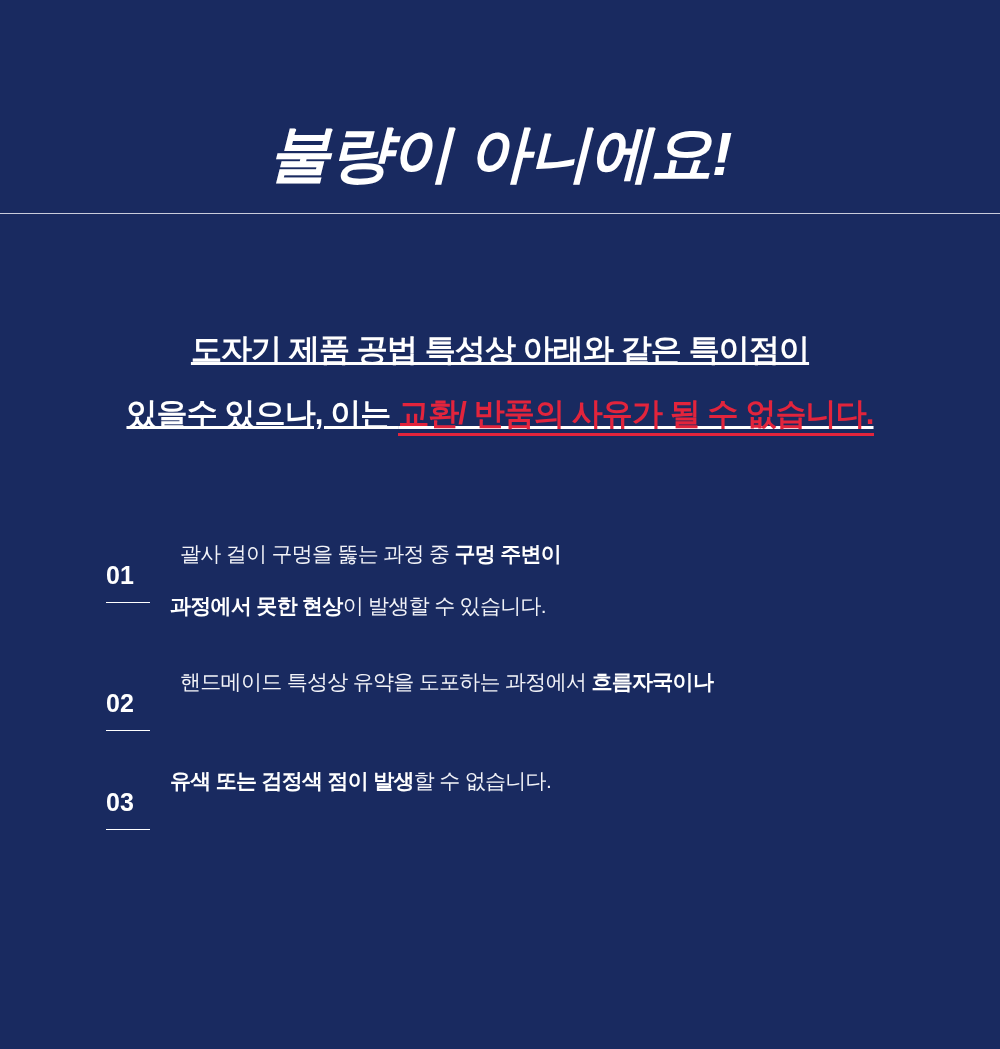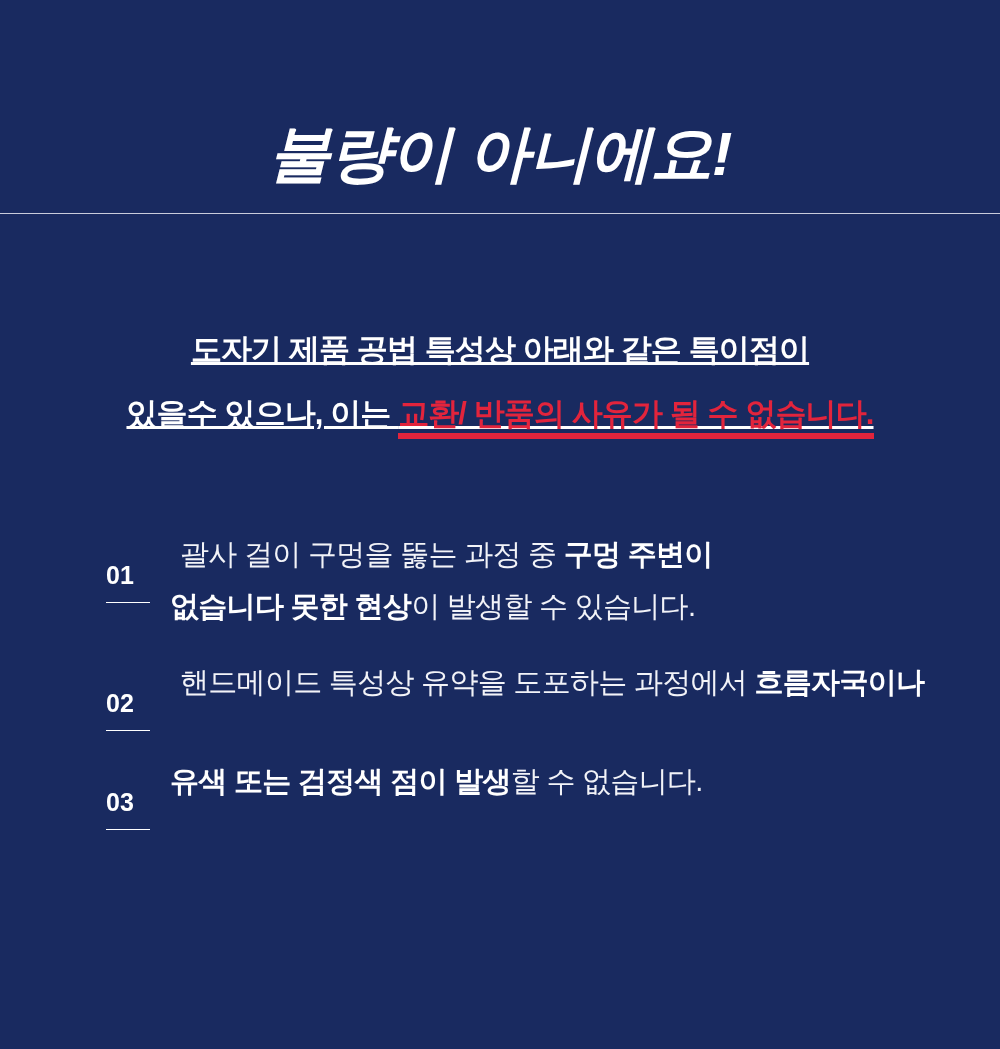--- a/index.html
+++ b/index.html
@@ -64,21 +64,21 @@
     text-decoration: underline;
   }
   .lead .line {
     display: block;
   }
   .lead .plain {
     color: #ffffff;
   }
   .lead .accent {
     color: #e2243c;
-    border-bottom: 6px solid #fdba74;
+    border-bottom: 3px solid #fdba74;
     padding-bottom: 2px;
   }
 
   
   .notice-list {
     position: absolute;
     top: 528px;
     left: 0;
     width: 1000px;
   }
@@ -107,21 +107,21 @@
   }
   .notice-index-rule {
     display: block;
     width: 44px;
     height: 1px;
     background: #ffffff;
     margin-top: 12px;
   }
   .notice-body {
     flex: 1 1 auto;
-    font-size: 29px;
+    font-size: 21px;
     line-height: 52px;
     letter-spacing: -0.7px;
     color: #f2f3f8;
     white-space: nowrap;
   }
   .notice-body .row {
     display: block;
   }
   .notice-body .row.indent-out {
     margin-left: -10px;
@@ -156,21 +156,21 @@
   <div class="notice-item">
     <div class="notice-index">
       <span class="notice-index-num">01</span>
       <span class="notice-index-rule"></span>
     </div>
     <div class="notice-body">
       <span class="row">
         <span class="t-normal">괄사 걸이 구멍을 뚫는 과정 중 </span><span class="t-strong">구멍 주변이</span>
       </span>
       <span class="row indent-out">
-        <span class="t-strong">없습니다 못한 현상</span><span class="t-normal">이 발생할 수 있습니다.</span>
+        <span class="t-strong">과정에서 못한 현상</span><span class="t-normal">이 발생할 수 있습니다.</span>
       </span>
     </div>
   </div>
 
   <div class="notice-item">
     <div class="notice-index">
       <span class="notice-index-num">02</span>
       <span class="notice-index-rule"></span>
     </div>
     <div class="notice-body">

